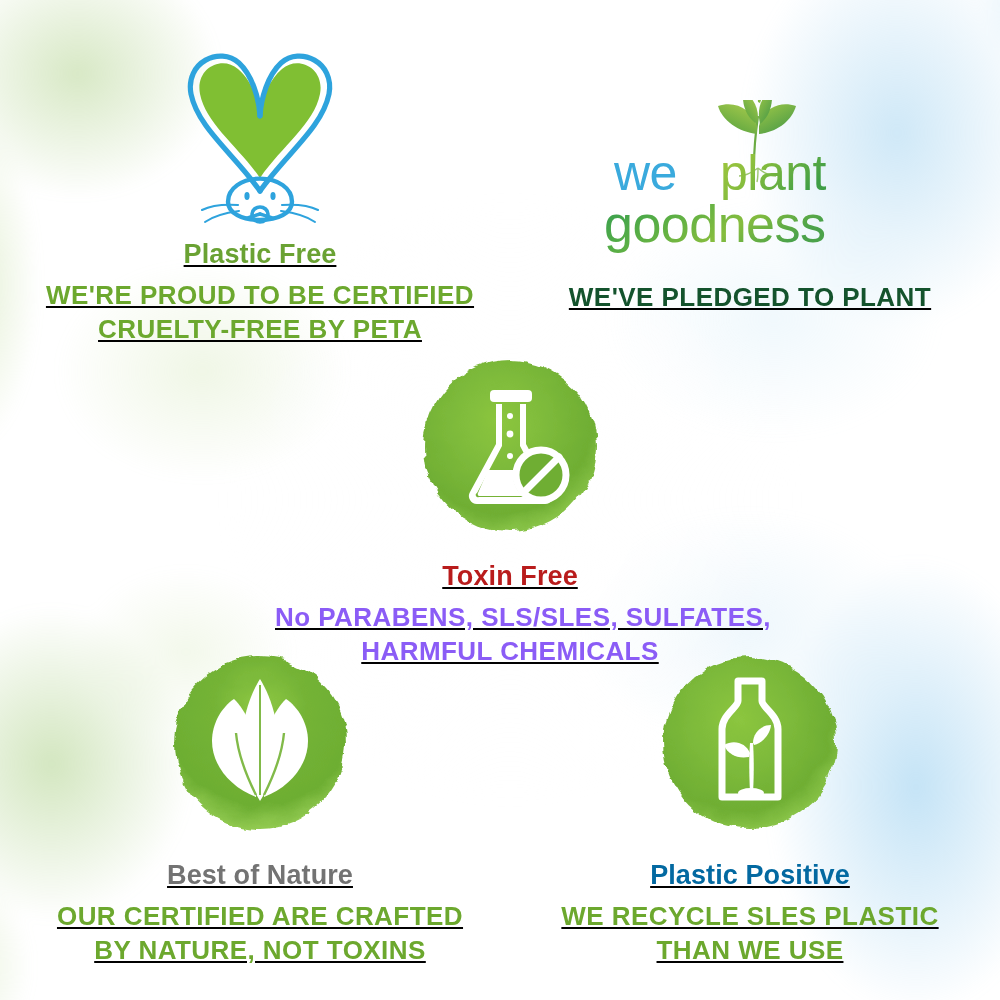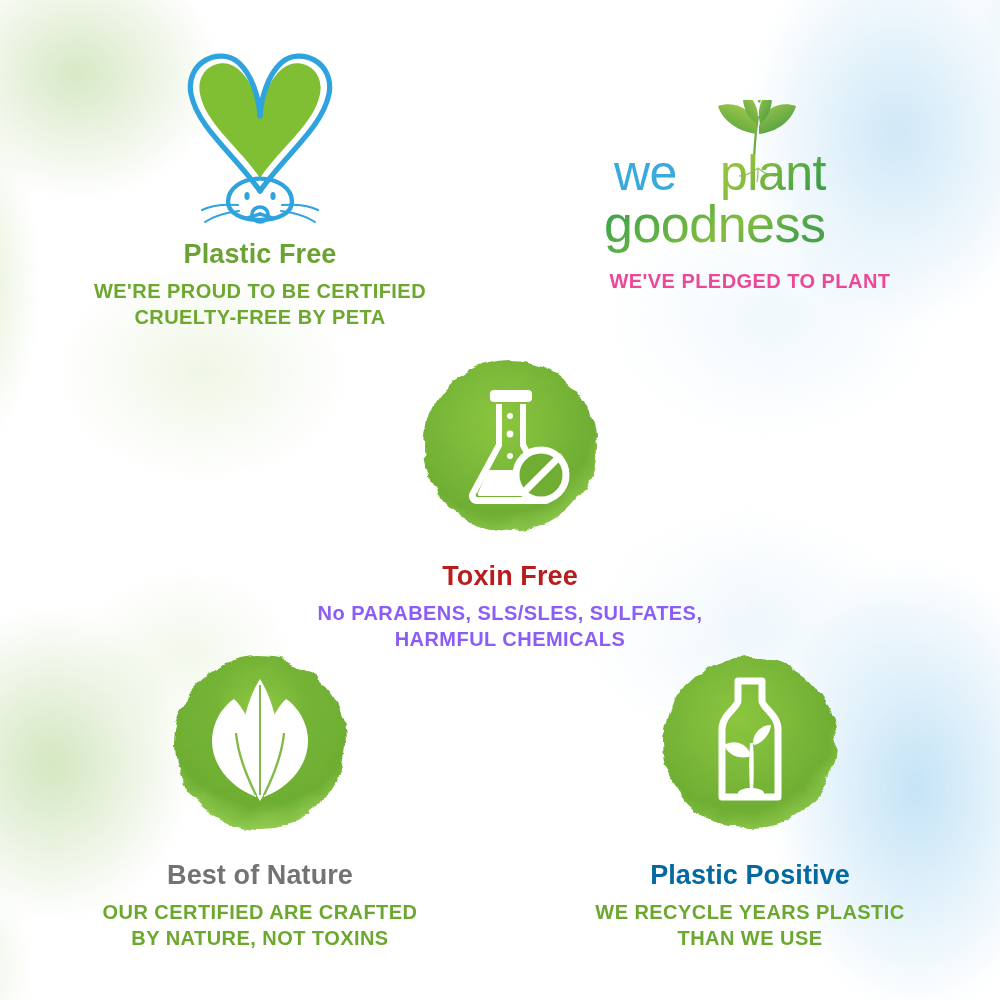--- a/index.html
+++ b/index.html
@@ -49,27 +49,27 @@
       radial-gradient(closest-side at 38% 24%, rgba(196,228,246,.28), rgba(196,228,246,0) 74%);
     filter:blur(7px);
   }
   #wash-white-veil{
     left:150px;top:120px;width:720px;height:760px;
     background:radial-gradient(closest-side at 50% 50%, rgba(255,255,255,.92), rgba(255,255,255,0) 78%);
     filter:blur(10px);
   }
 
   
-  .badge{position:absolute;text-align:center;}
+  .badge{position:absolute;text-align:center;text-decoration:underline;}
   .badge-title{
     font-size:27px;font-weight:700;letter-spacing:.1px;
     line-height:1.1;white-space:nowrap;
   }
   .badge-sub{
-    font-size:20px;font-weight:700;letter-spacing:.45px;
+    font-size:26px;font-weight:700;letter-spacing:.45px;
     line-height:1.32;margin-top:8px;white-space:nowrap;
   }
 
   
   .disc{position:relative;margin:0 auto;}
   .disc svg{display:block;}
 
   
   #badge-cruelty-free{left:30px;top:28px;width:460px;}
   #badge-plant-goodness{left:515px;top:96px;width:470px;}
@@ -209,21 +209,21 @@
 
           <path d="M6 64 C -2 70, -8 72, -13 72 M6 64 C 13 70, 19 72, 24 72 M6 64 C 6 70, 6 74, 5 78" fill="none" stroke="#7cb342" stroke-width="1.4" opacity=".75"></path>
         </g>
 
         <text x="14" y="90" font-family="'Liberation Sans', sans-serif" font-size="50" fill="#3aaadd" letter-spacing="-0.5">we</text>
         <text x="120" y="90" font-family="'Liberation Sans', sans-serif" font-size="50" fill="url(#gradPlant)" letter-spacing="-0.5">plant</text>
         <text x="4" y="142" font-family="'Liberation Sans', sans-serif" font-size="52" fill="url(#gradGoodness)" letter-spacing="-0.5">goodness</text>
       </svg>
     </div>
 
-    <div class="badge-sub" style="color:#ec4899;margin-top:8px;">
+    <div class="badge-sub" style="color:#14532d;margin-top:20px;">
       <div>WE'VE PLEDGED TO PLANT</div>
     </div>
   </div>
 
   <div class="badge" id="badge-toxin-free">
 
     <div class="disc" style="width:200px;height:200px;">
       <svg width="200" height="200" viewBox="0 0 200 200" aria-hidden="true">
         <circle cx="100" cy="98" r="86" fill="url(#discGrad)" filter="url(#blobTexture)"></circle>
         <g fill="#ffffff">
@@ -299,18 +299,18 @@
           <path d="M100 148 C 99 126, 99 110, 100 98 L103 98 C 104 112, 104 130, 103 148 Z"></path>
           <path d="M99 112 C 88 114, 78 110, 74 100 C 84 94, 96 98, 100 108 Z"></path>
           <path d="M104 100 C 112 98, 120 90, 121 80 C 111 80, 103 88, 103 98 Z"></path>
           <ellipse cx="101" cy="148" rx="13" ry="5"></ellipse>
         </g>
       </svg>
     </div>
 
     <div class="badge-title" style="color:#0369a1;">Plastic Positive</div>
     <div class="badge-sub" style="color:#6ca82e;">
-      <div>WE RECYCLE YEARS PLASTIC</div>
+      <div>WE RECYCLE SLES PLASTIC</div>
       <div>THAN WE USE</div>
     </div>
   </div>
 
 </div>
 
 </body></html>

